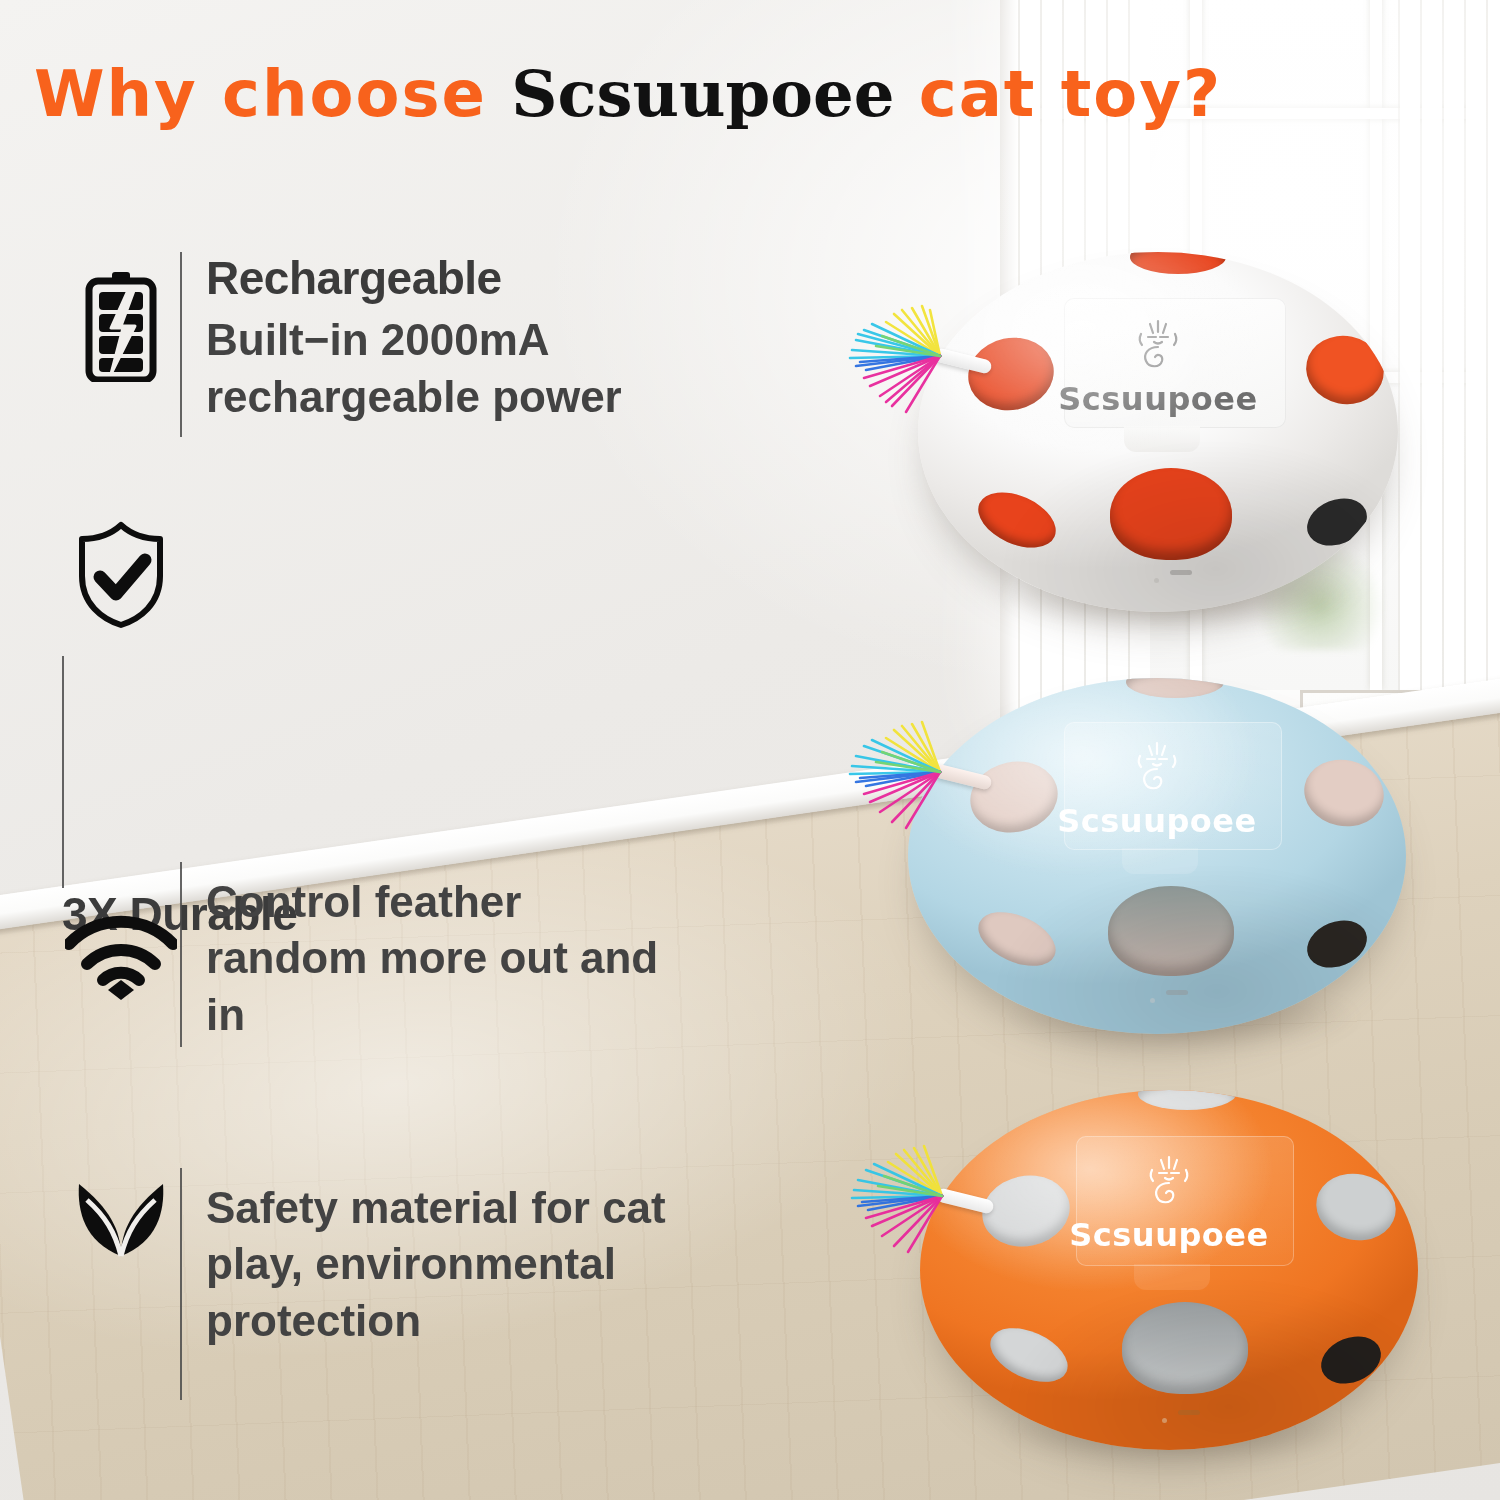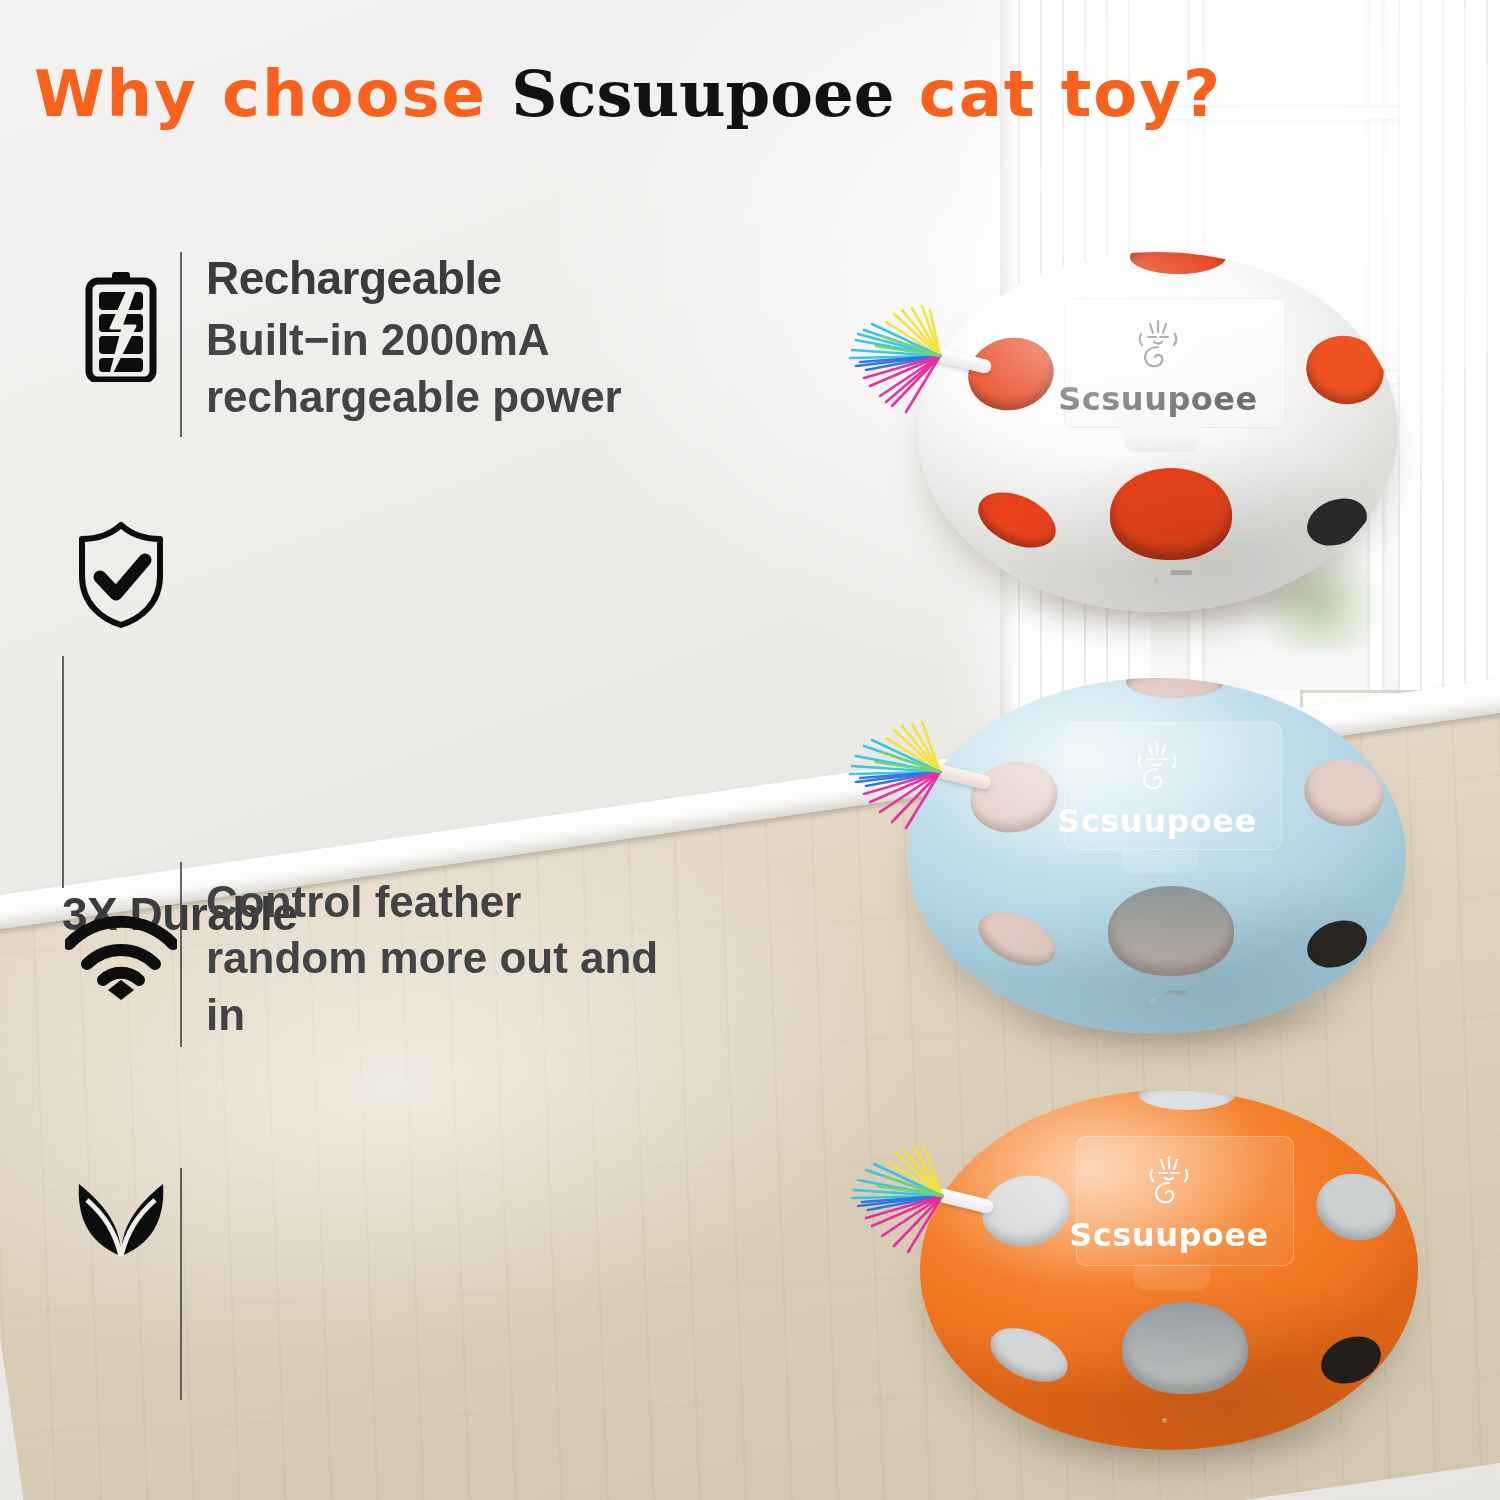--- a/index.html
+++ b/index.html
@@ -249,20 +249,21 @@
     <div class="f-icon">
       <svg width="100" height="92" viewBox="0 0 100 92">
         <path d="M50 88 C50 62 38 40 8 16 C6 44 14 74 50 88 Z" fill="#0d0d0d"></path>
         <path d="M50 88 C50 62 62 40 92 16 C94 44 86 74 50 88 Z" fill="#0d0d0d"></path>
         <path d="M50 88 C44 64 34 48 16 32" fill="none" stroke="#f1efec" stroke-width="5"></path>
         <path d="M50 88 C56 64 66 48 84 32" fill="none" stroke="#f1efec" stroke-width="5"></path>
       </svg>
     </div>
     <div class="f-rule"></div>
     <div class="f-text">
+      <div class="f-desc" style="max-width:470px">Safety material for cat play, environmental protection</div>
     </div>
   </div>
 
   <div class="shadow-blob" style="left:1000px;top:560px;width:360px;height:70px;"></div>
   <div class="product" style="left:918px; top:252px; width:480px; height:360px;">
     <div class="pod" style="width:480px;height:360px;background:radial-gradient(ellipse 70% 62% at 38% 26%, #ffffff 0%, #fbfbfb 46%, #eceae8 78%, #dedcd9 100%);">
       <div class="pod-body">
         <div class="hole" style="left:212px;top:-12px;width:96px;height:34px;background:#E8431C;box-shadow:inset 0 6px 8px rgba(0,0,0,0.35);"></div>
         <div class="hole" style="left:50px;top:86px;width:86px;height:72px;background:#E8431C;transform:rotate(-12deg);box-shadow:inset 0 -7px 10px rgba(0,0,0,0.30);"></div>
         <div class="hole" style="left:388px;top:84px;width:78px;height:68px;background:#F05323;transform:rotate(12deg);box-shadow:inset 0 -7px 10px rgba(0,0,0,0.28);"></div>

